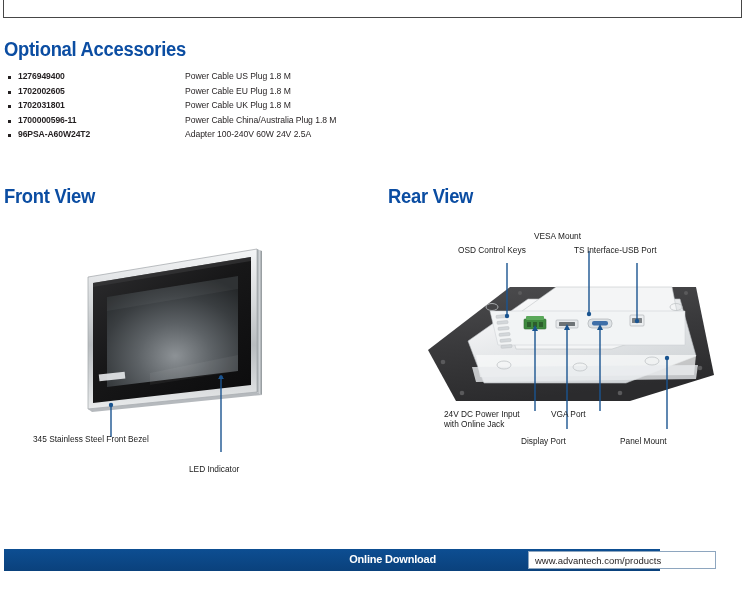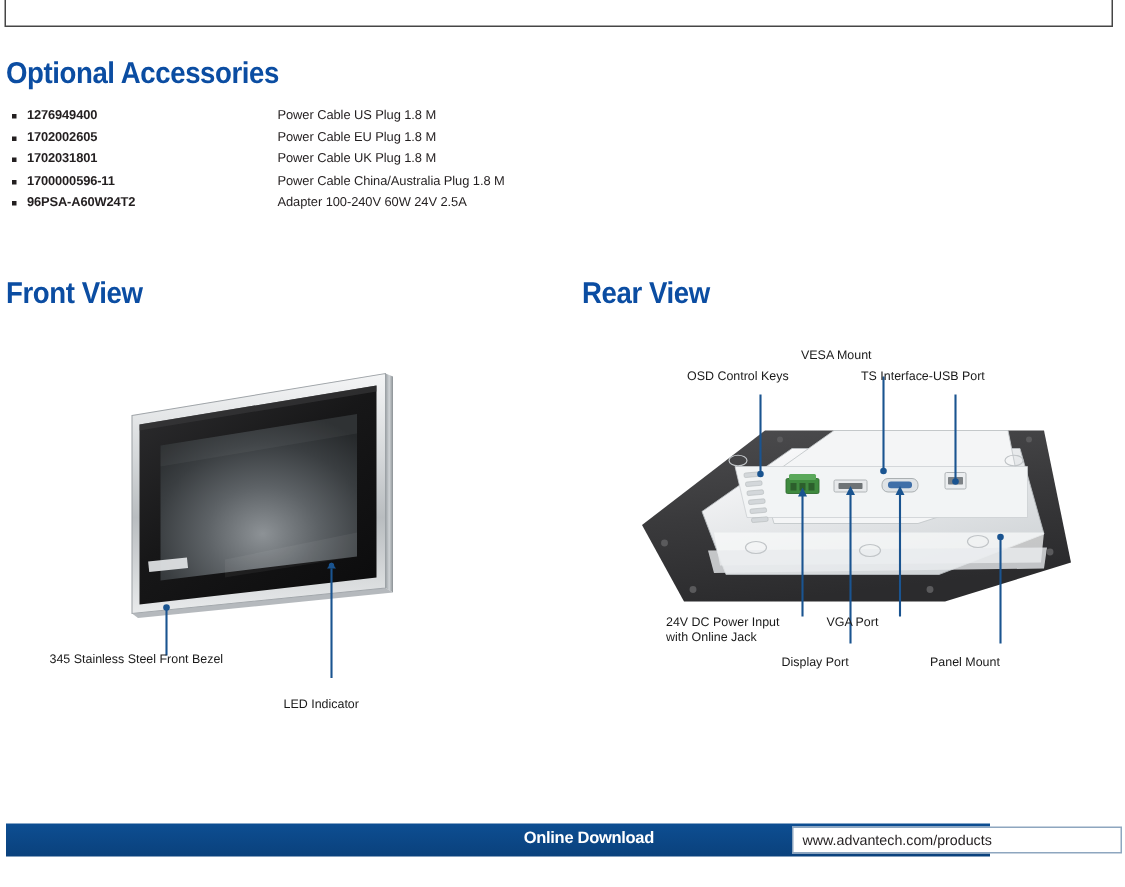--- a/index.html
+++ b/index.html
@@ -113,21 +113,21 @@
     color: #ffffff;
     font-size: 11px;
     font-weight: bold;
     letter-spacing: -0.2px;
     white-space: nowrap;
   }
   .footer-url-box {
     position: absolute;
     left: 528px;
     top: 551px;
-    width: 220px;
+    width: 188px;
     height: 18px;
     background: #ffffff;
     border: 1px solid #8ea6bf;
     box-sizing: border-box;
   }
   .footer-url-text {
     position: absolute;
     left: 6px;
     top: 3px;
     font-size: 9.5px;

